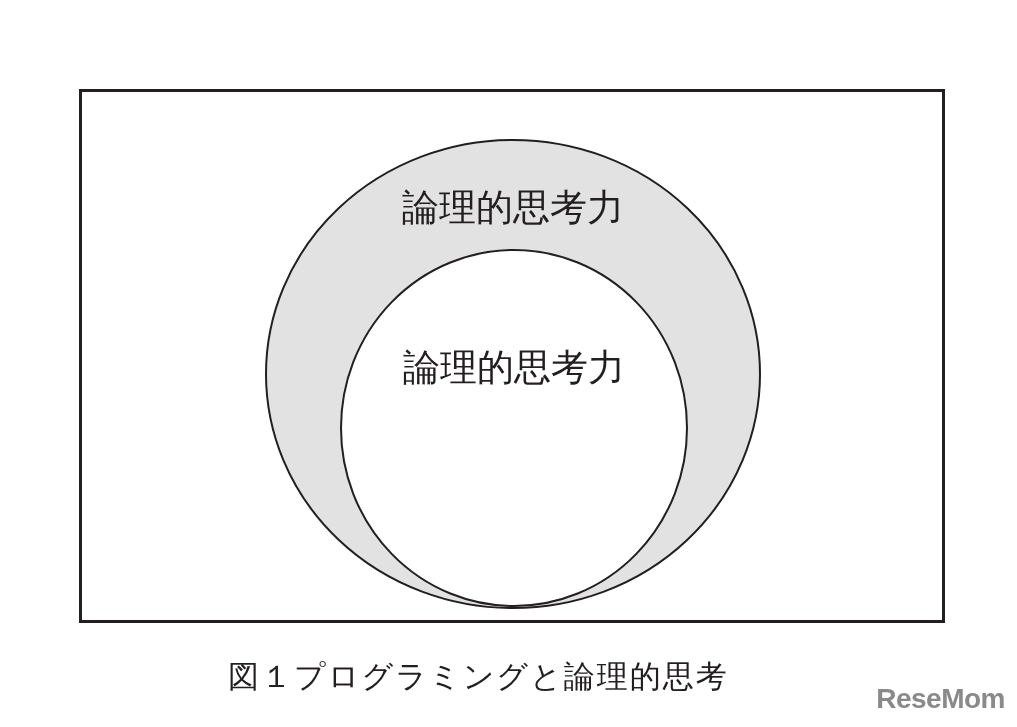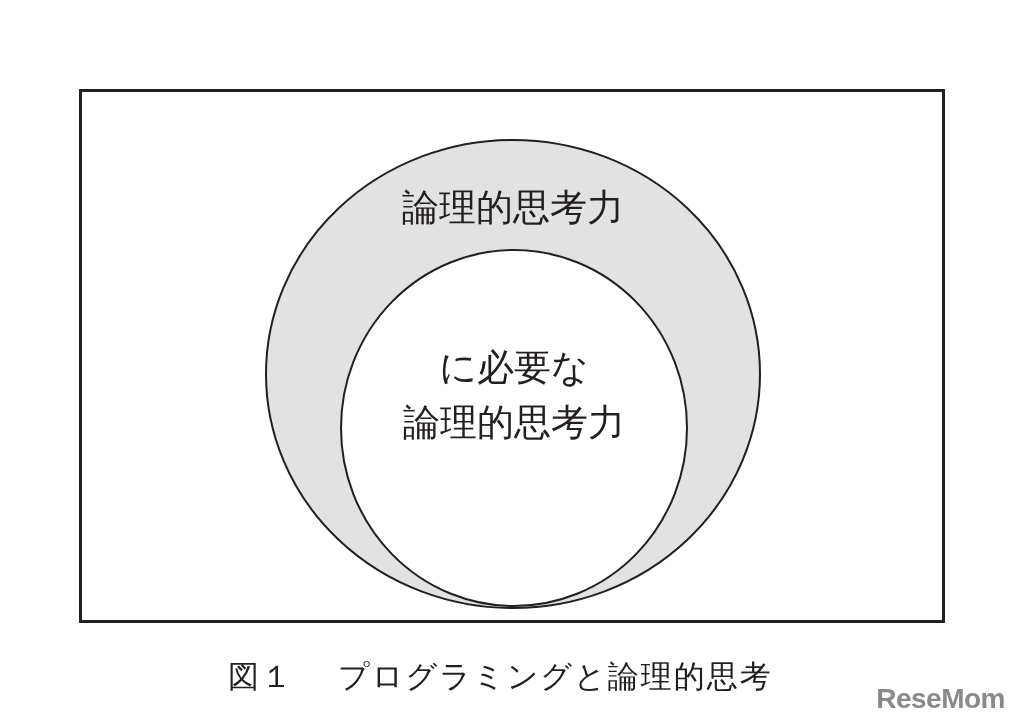--- a/index.html
+++ b/index.html
@@ -7,38 +7,37 @@
            font-family: "DejaVu Sans", sans-serif; color: #231f20; }
     .frame { position: absolute; left: 79px; top: 89px; width: 866px; height: 534px;
              border: 3px solid #231f20; box-sizing: border-box; }
     svg.venn { position: absolute; left: 0; top: 0; }
     .label { position: absolute; text-align: center; font-size: 37px; line-height: 55px;
              color: #231f20; white-space: nowrap; font-family: Liberation Serif, serif; }
     .outer-label { left: 313px; width: 400px; top: 180px; }
     .inner-label { left: 330px; width: 368px; top: 340px; }
     .caption { position: absolute; left: 228px; top: 656px; font-size: 31px; color: #231f20;
                white-space: nowrap; letter-spacing: 2px; }
-    .caption .num { margin-right: 44px; }
+    .caption .num { }
     .watermark { position: absolute; right: 12px; bottom: 12px; font-family: "Liberation Sans", sans-serif;
                  font-weight: bold; font-size: 28px; color: #8a8a8a; letter-spacing: -0.5px; }
   </style>
 </head>
 <body>
 
 <div class="frame"></div>
 
 <svg class="venn" width="1017" height="727">
   <ellipse cx="513" cy="374" rx="247" ry="234" fill="#e2e2e2" stroke="#231f20" stroke-width="2"></ellipse>
   <ellipse cx="514" cy="428" rx="173" ry="178" fill="#ffffff" stroke="#231f20" stroke-width="2"></ellipse>
 </svg>
 
 <div class="label outer-label">論理的思考力</div>
 
 <div class="label inner-label">
-  <div>に必要な</div>
   <div>論理的思考力</div>
 </div>
 
 <div class="caption">
   <span class="num">図１</span><span>プログラミングと論理的思考</span>
 </div>
 
 <div class="watermark">ReseMom</div>
 
 </body></html>

